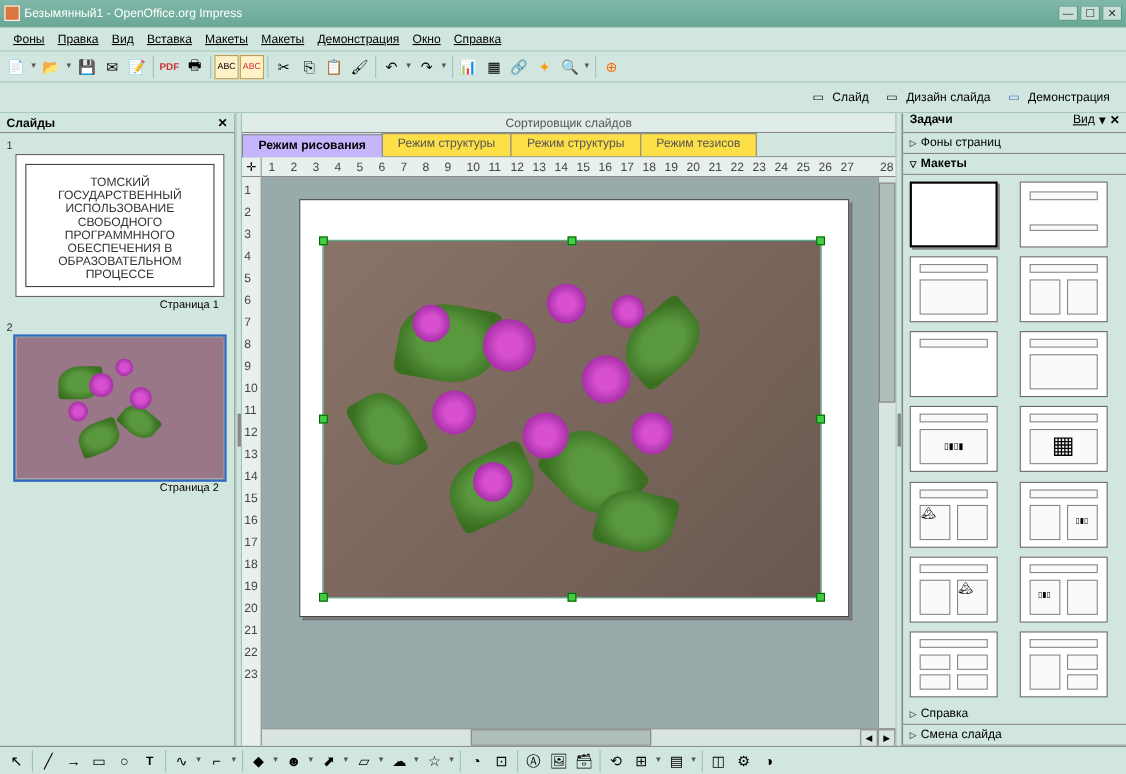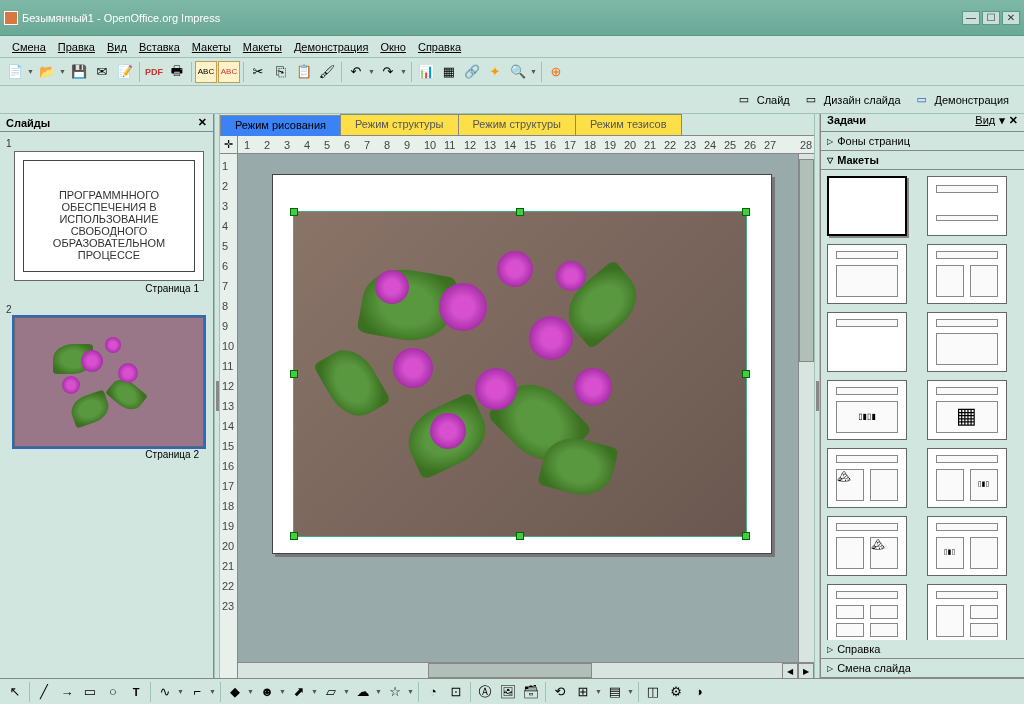--- a/index.html
+++ b/index.html
@@ -1,17 +1,17 @@
 <!DOCTYPE html>
 <html><head>
 <meta charset="utf-8">
 <style>
 *{box-sizing:border-box;margin:0;padding:0;font-family:Arial,sans-serif;font-size:11px;user-select:none}
 body{background:#b5d6cd;width:1024px;height:704px;overflow:hidden;display:flex;flex-direction:column}
-.titlebar{height:36px;background:linear-gradient(#7fb8a8,#6aa896);display:flex;align-items:center;padding:0 4px;color:#fff;border-bottom:1px solid #5a9888}
+.titlebar{height:25px;background:linear-gradient(#7fb8a8,#6aa896);display:flex;align-items:center;padding:0 4px;color:#fff;border-bottom:1px solid #5a9888}
 .titlebar .icon{width:14px;height:14px;background:#d87840;margin-right:4px;border:1px solid #fff}
 .titlebar-buttons{margin-left:auto;display:flex;gap:2px}
 .tb-btn{width:18px;height:14px;background:#c8e0d8;border:1px solid #5a9888;display:flex;align-items:center;justify-content:center;font-size:10px;color:#333;cursor:pointer}
 .menubar{height:22px;background:#d0e6de;display:flex;align-items:center;padding:0 6px;border-bottom:1px solid #a0c0b8}
 .menu-item{padding:2px 6px;cursor:pointer;text-decoration:underline}
 .toolbar{height:28px;background:#d0e6de;display:flex;align-items:center;padding:2px 4px;border-bottom:1px solid #a0c0b8;gap:1px}
 .tool-btn{width:22px;height:22px;border:1px solid transparent;display:flex;align-items:center;justify-content:center;cursor:pointer;font-size:13px}
 .tool-btn.active{background:#fff2c8;border:1px solid #c0a050}
 .tool-sep{width:1px;height:20px;background:#a0c0b8;margin:0 2px}
 .tool-dd{width:8px;font-size:7px;color:#555}
@@ -29,21 +29,21 @@
 .slide-thumb.selected{outline:2px solid #3068c0}
 .slide-caption{text-align:right;font-size:10px;padding:2px 10px 0 0}
 .slide1-inner{position:absolute;inset:8px;border:1px solid #444;padding:10px 14px;display:flex;flex-direction:column;justify-content:space-between;font-size:6px;text-align:center;color:#333}
 .slide2-img{width:100%;height:100%;background:#978;position:relative}
 .splitter{width:6px;background:#d0e6de;cursor:col-resize;border-left:1px solid #a0c0b8;border-right:1px solid #a0c0b8;display:flex;align-items:center;justify-content:center}
 .splitter::after{content:"";width:3px;height:30px;background:#888}
 .center{flex:1;display:flex;flex-direction:column;background:#d0e6de}
 .sorter-bar{height:18px;background:#e0ece8;border-bottom:1px solid #888;text-align:center;line-height:18px;color:#555}
 .tabs{height:22px;background:#d0e6de;display:flex;border-bottom:1px solid #888}
 .tab{padding:3px 14px;border:1px solid #888;border-bottom:none;margin-right:-1px;background:#fde047;cursor:pointer;color:#555}
-.tab.active{background:#3b82f6;font-weight:normal;color:#000;position:relative;top:1px}
+.tab.active{background:#c4b5fd;font-weight:bold;color:#000;position:relative;top:1px}
 .canvas-area{flex:1;display:flex;background:#c0d6ce;position:relative}
 .vruler{width:18px;background:#e8f0ec;border-right:1px solid #888;position:relative;font-size:7px;color:#444}
 .hruler-wrap{display:flex;height:18px}
 .hruler-corner{width:18px;height:18px;background:#e8f0ec;border-right:1px solid #888;border-bottom:1px solid #888;display:flex;align-items:center;justify-content:center}
 .hruler{flex:1;background:#e8f0ec;border-bottom:1px solid #888;position:relative;font-size:7px;color:#444;overflow:hidden}
 .ruler-tick{position:absolute}
 .canvas-main{flex:1;display:flex}
 .canvas-scroll{flex:1;background:#9aa;overflow:hidden;position:relative}
 .vscroll{width:16px;background:#d8e4e0;border-left:1px solid #888}
 .hscroll-wrap{height:16px;display:flex;background:#d8e4e0;border-top:1px solid #888}
@@ -77,21 +77,21 @@
   <span class="icon"></span>
   <span>Безымянный1 - OpenOffice.org Impress</span>
   <div class="titlebar-buttons">
     <div class="tb-btn">—</div>
     <div class="tb-btn">☐</div>
     <div class="tb-btn">✕</div>
   </div>
 </div>
 
 <div class="menubar">
-  <span class="menu-item">Смена</span>
+  <span class="menu-item">Фоны</span>
   <span class="menu-item">Правка</span>
   <span class="menu-item">Вид</span>
   <span class="menu-item">Вставка</span>
   <span class="menu-item">Макеты</span>
   <span class="menu-item">Макеты</span>
   <span class="menu-item">Демонстрация</span>
   <span class="menu-item">Окно</span>
   <span class="menu-item">Справка</span>
 </div>
 
@@ -151,24 +151,25 @@
     <div class="panel-header">
       <span>Слайды</span>
       <span class="close">✕</span>
     </div>
     <div class="slides-list">
       <div class="slide-thumb-wrap">
         <div class="slide-num">1</div>
         <div class="slide-thumb">
           <div class="slide1-inner">
             <div>
+              <div>ТОМСКИЙ ГОСУДАРСТВЕННЫЙ</div>
             </div>
             <div>
+              <div>ИСПОЛЬЗОВАНИЕ СВОБОДНОГО</div>
               <div>ПРОГРАММННОГО ОБЕСПЕЧЕНИЯ В</div>
-              <div>ИСПОЛЬЗОВАНИЕ СВОБОДНОГО</div>
               <div>ОБРАЗОВАТЕЛЬНОМ ПРОЦЕССЕ</div>
             </div>
           </div>
         </div>
         <div class="slide-caption">Страница 1</div>
       </div>
       <div class="slide-thumb-wrap">
         <div class="slide-num">2</div>
         <div class="slide-thumb selected">
           <div class="slide2-img">
@@ -182,20 +183,21 @@
           </div>
         </div>
         <div class="slide-caption">Страница 2</div>
       </div>
     </div>
   </div>
 
   <div class="splitter"></div>
 
   <div class="center">
+    <div class="sorter-bar">Сортировщик слайдов</div>
     <div class="tabs">
       <div class="tab active">Режим рисования</div>
       <div class="tab">Режим структуры</div>
       <div class="tab">Режим структуры</div>
       <div class="tab">Режим тезисов</div>
     </div>
     <div class="hruler-wrap">
       <div class="hruler-corner">✛</div>
       <div class="hruler" id="hruler">
           <span class="ruler-tick" style="left: 6px; top: 3px;">1</span>

